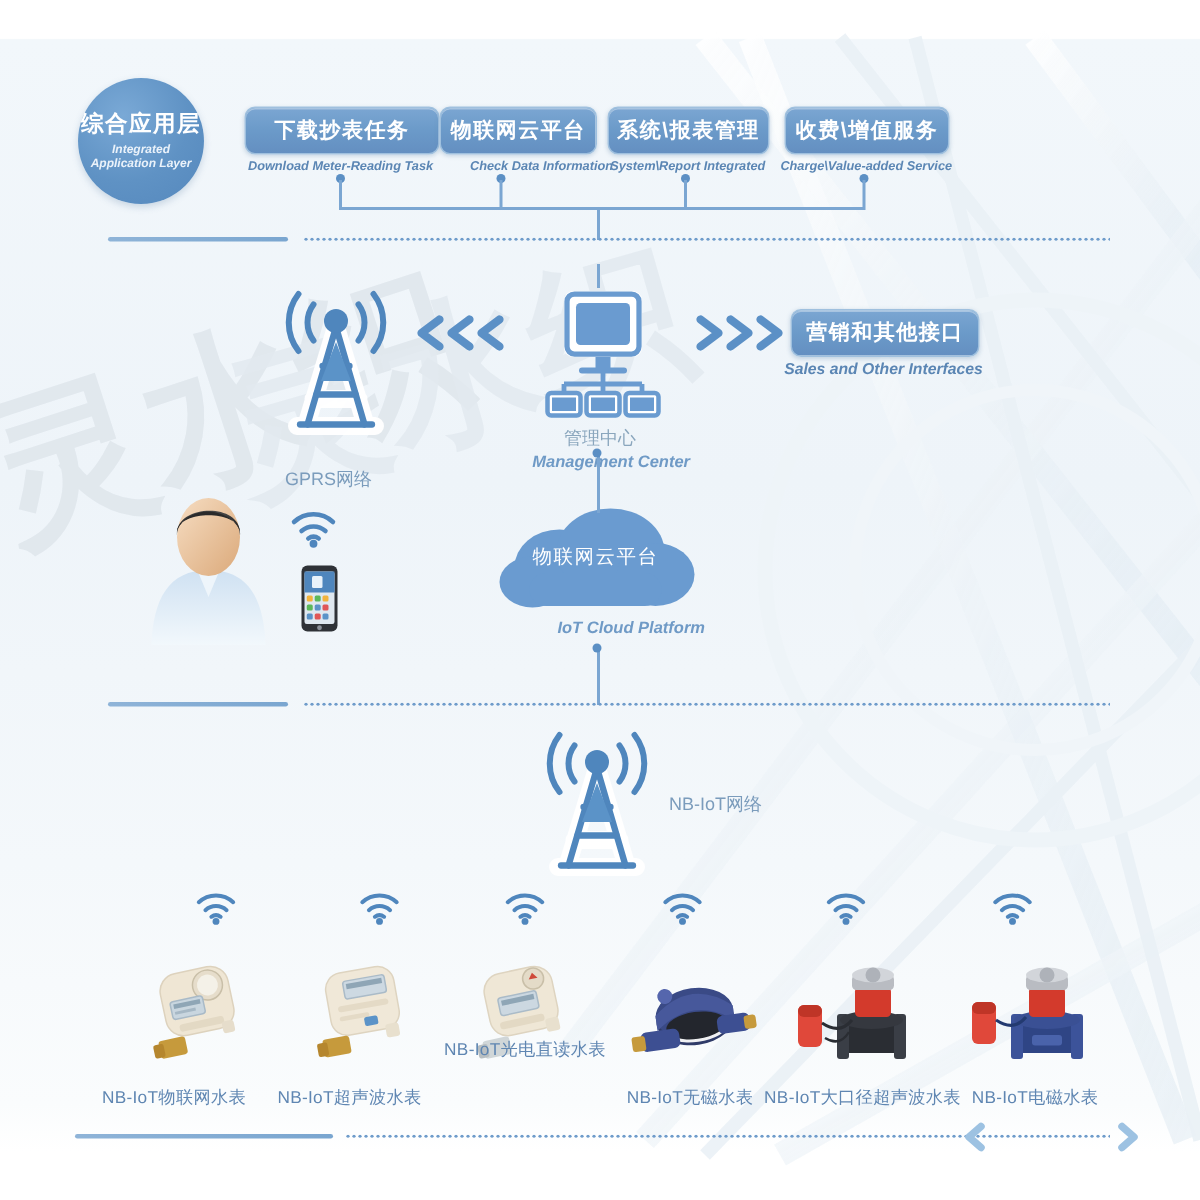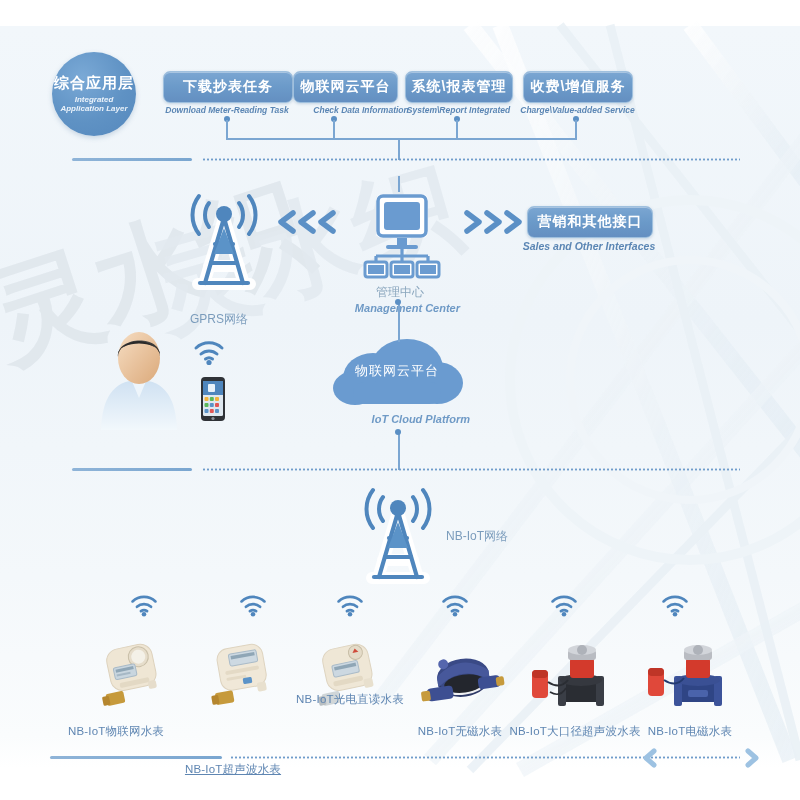--- a/index.html
+++ b/index.html
@@ -508,21 +508,21 @@
       <ellipse cx="62" cy="14" rx="14" ry="5" fill="#d2d5da"></ellipse>
       <circle cx="62" cy="14" r="5" fill="#aeb2b9"></circle>
       <rect x="12" y="32" width="16" height="28" rx="4" fill="#e0483a"></rect>
       <rect x="12" y="32" width="16" height="8" rx="4" fill="#bf3527"></rect>
       <path d="M28 44 q12 8 20 -2" fill="none" stroke="#233a70" stroke-width="2"></path>
       <rect x="52" y="54" width="20" height="7" rx="2" fill="#4a63ab"></rect>
     </svg>
   </div>
 
   <div class="meterlabel" style="left:56px;top:724px;width:120px;">NB-IoT物联网水表</div>
-  <div class="meterlabel" style="left:173px;top:762px;width:120px;text-decoration:underline;">NB-IoT超声波水表</div>
+  <div class="meterlabel" style="left:173px;top:724px;width:120px;">NB-IoT超声波水表</div>
   <div class="meterlabel" style="left:283px;top:692px;width:134px;">NB-IoT光电直读水表</div>
   <div class="meterlabel" style="left:405px;top:724px;width:110px;">NB-IoT无磁水表</div>
   <div class="meterlabel" style="left:503px;top:724px;width:144px;">NB-IoT大口径超声波水表</div>
   <div class="meterlabel" style="left:635px;top:724px;width:110px;">NB-IoT电磁水表</div>
 
   <div class="divider" style="left:50px;top:756px;width:690px;">
     <div class="solid" style="width:172px;"></div>
     <div class="dots" style="left:180px;"></div>
   </div>
   <div class="botchev" style="left:640px;top:748px;">

